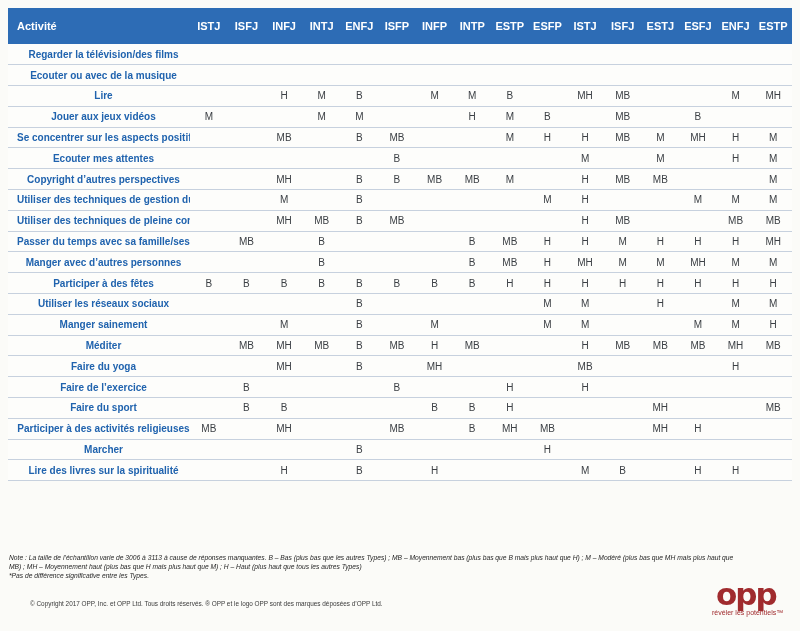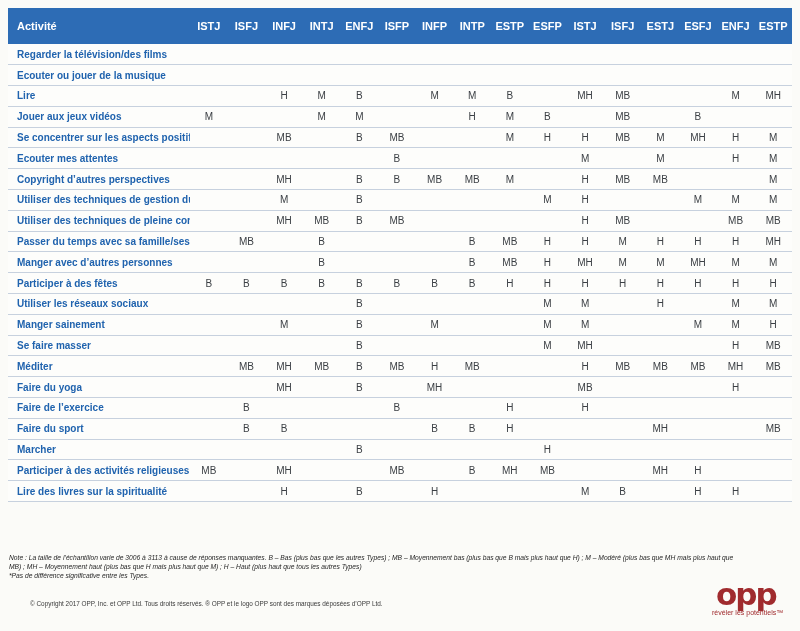--- a/index.html
+++ b/index.html
@@ -32,21 +32,21 @@
     height: 20.8px;
     border-bottom: 1px solid #c7d1de;
     font-size: 10px;
     color: #3c4045;
     text-align: center;
     vertical-align: middle;
     padding: 0;
     background: #fdfdfb;
   }
   tbody td.act {
-    text-align: left;
+    text-align: center;
     padding-left: 9px;
     color: #2063ae;
     font-weight: bold;
     font-size: 10px;
     white-space: nowrap;
     overflow: hidden;
   }
   .note {
     position: absolute; left: 9px; top: 553px; width: 786px;
     font-size: 6.7px; line-height: 9.2px;
@@ -114,21 +114,21 @@
         <td></td>
         <td></td>
         <td></td>
         <td></td>
         <td></td>
         <td></td>
         <td></td>
         <td></td>
       </tr>
       <tr>
-        <td class="act">Ecouter ou jouer de la musique</td>
+        <td class="act">Ecouter ou avec de la musique</td>
         <td></td>
         <td></td>
         <td></td>
         <td></td>
         <td></td>
         <td></td>
         <td></td>
         <td></td>
         <td></td>
         <td></td>
@@ -361,39 +361,20 @@
         <td></td>
         <td>M</td>
         <td>M</td>
         <td></td>
         <td></td>
         <td>M</td>
         <td>M</td>
         <td>H</td>
       </tr>
       <tr>
-        <td class="act">Se faire masser</td>
-        <td></td>
-        <td></td>
-        <td></td>
-        <td></td>
-        <td>B</td>
-        <td></td>
-        <td></td>
-        <td></td>
-        <td></td>
-        <td>M</td>
-        <td>MH</td>
-        <td></td>
-        <td></td>
-        <td></td>
-        <td>H</td>
-        <td>MB</td>
-      </tr>
-      <tr>
         <td class="act">Méditer</td>
         <td></td>
         <td>MB</td>
         <td>MH</td>
         <td>MB</td>
         <td>B</td>
         <td>MB</td>
         <td>H</td>
         <td>MB</td>
         <td></td>
@@ -456,54 +437,54 @@
         <td>H</td>
         <td></td>
         <td></td>
         <td></td>
         <td>MH</td>
         <td></td>
         <td></td>
         <td>MB</td>
       </tr>
       <tr>
+        <td class="act">Participer à des activités religieuses</td>
+        <td>MB</td>
+        <td></td>
+        <td>MH</td>
+        <td></td>
+        <td></td>
+        <td>MB</td>
+        <td></td>
+        <td>B</td>
+        <td>MH</td>
+        <td>MB</td>
+        <td></td>
+        <td></td>
+        <td>MH</td>
+        <td>H</td>
+        <td></td>
+        <td></td>
+      </tr>
+      <tr>
         <td class="act">Marcher</td>
         <td></td>
         <td></td>
         <td></td>
         <td></td>
         <td>B</td>
         <td></td>
         <td></td>
         <td></td>
         <td></td>
         <td>H</td>
         <td></td>
         <td></td>
         <td></td>
         <td></td>
-        <td></td>
-        <td></td>
-      </tr>
-      <tr>
-        <td class="act">Participer à des activités religieuses</td>
-        <td>MB</td>
-        <td></td>
-        <td>MH</td>
-        <td></td>
-        <td></td>
-        <td>MB</td>
-        <td></td>
-        <td>B</td>
-        <td>MH</td>
-        <td>MB</td>
-        <td></td>
-        <td></td>
-        <td>MH</td>
-        <td>H</td>
         <td></td>
         <td></td>
       </tr>
       <tr>
         <td class="act">Lire des livres sur la spiritualité</td>
         <td></td>
         <td></td>
         <td>H</td>
         <td></td>
         <td>B</td>

